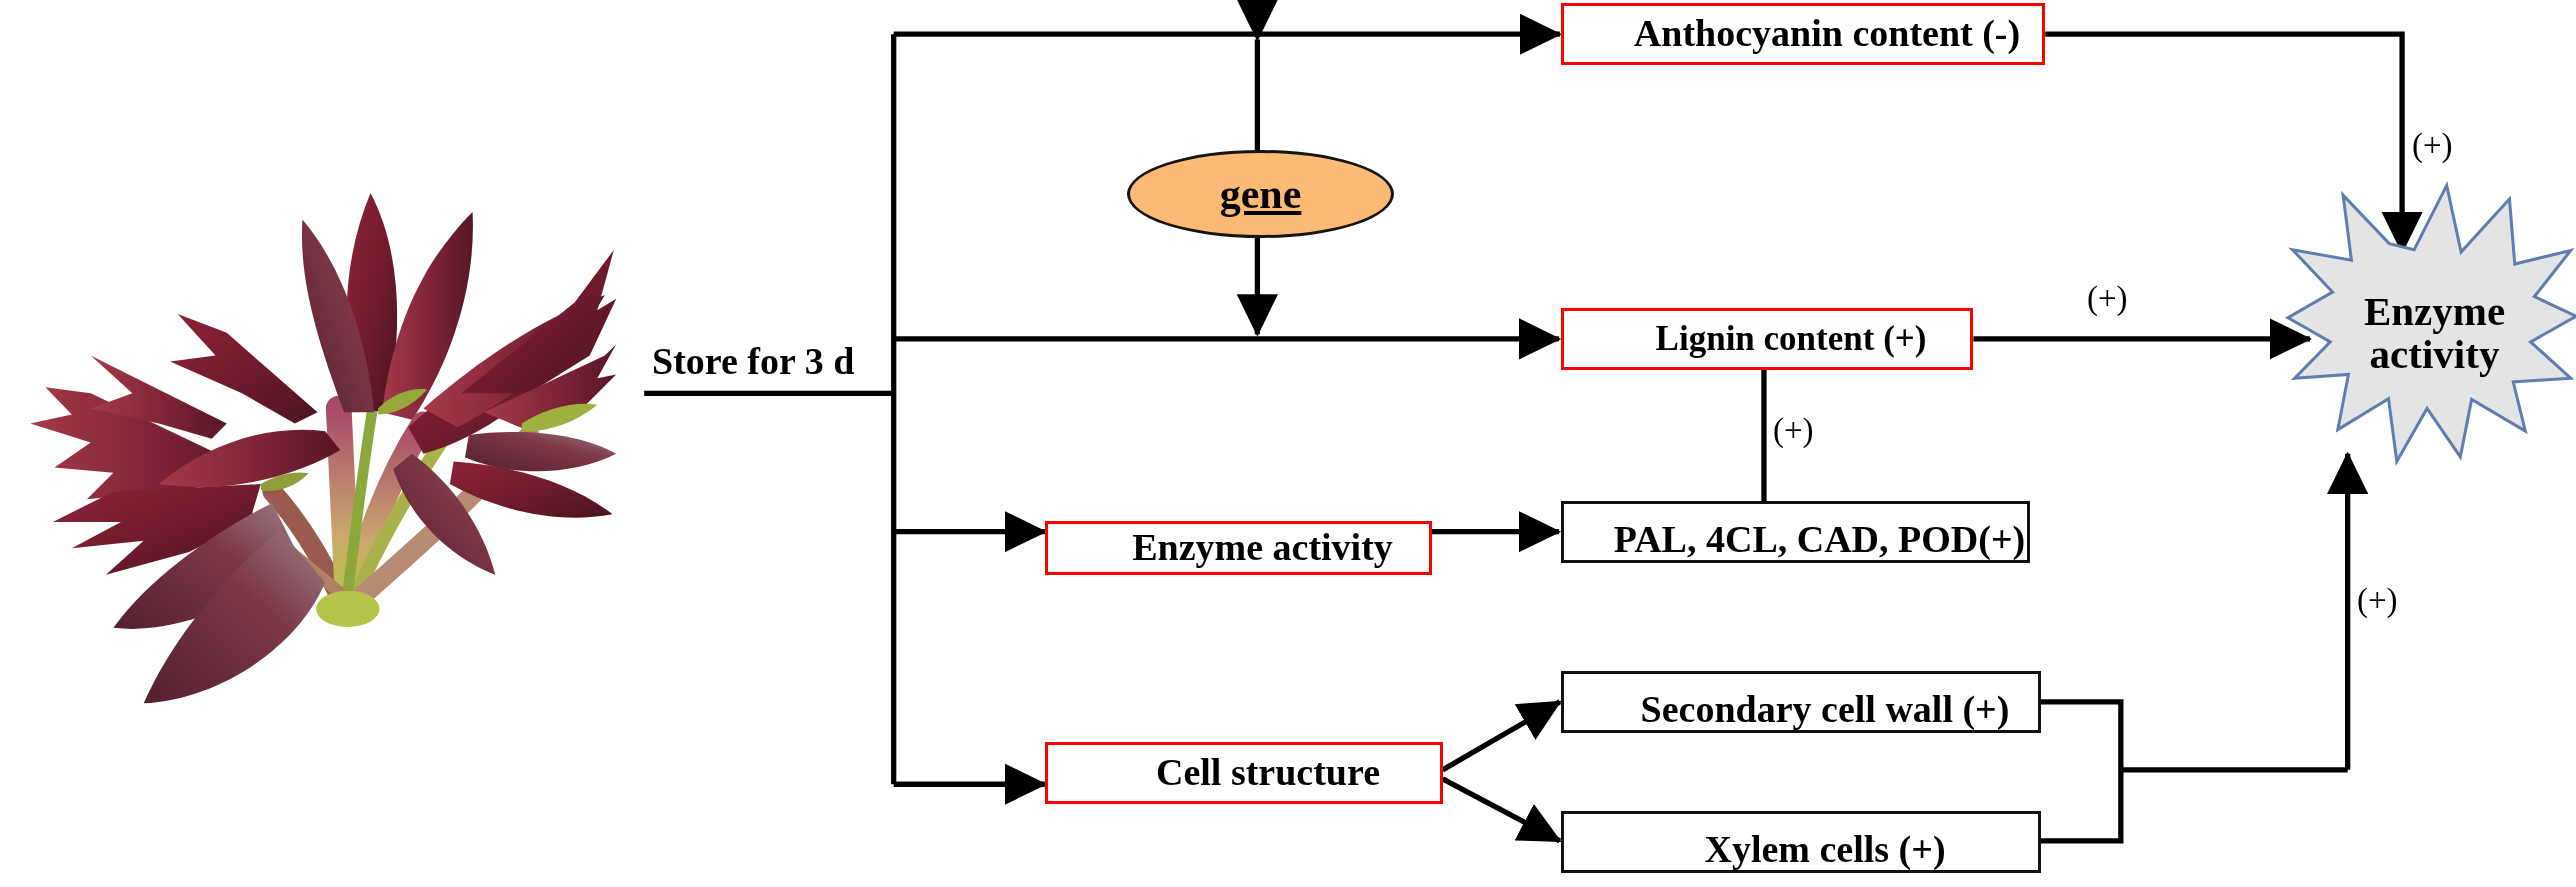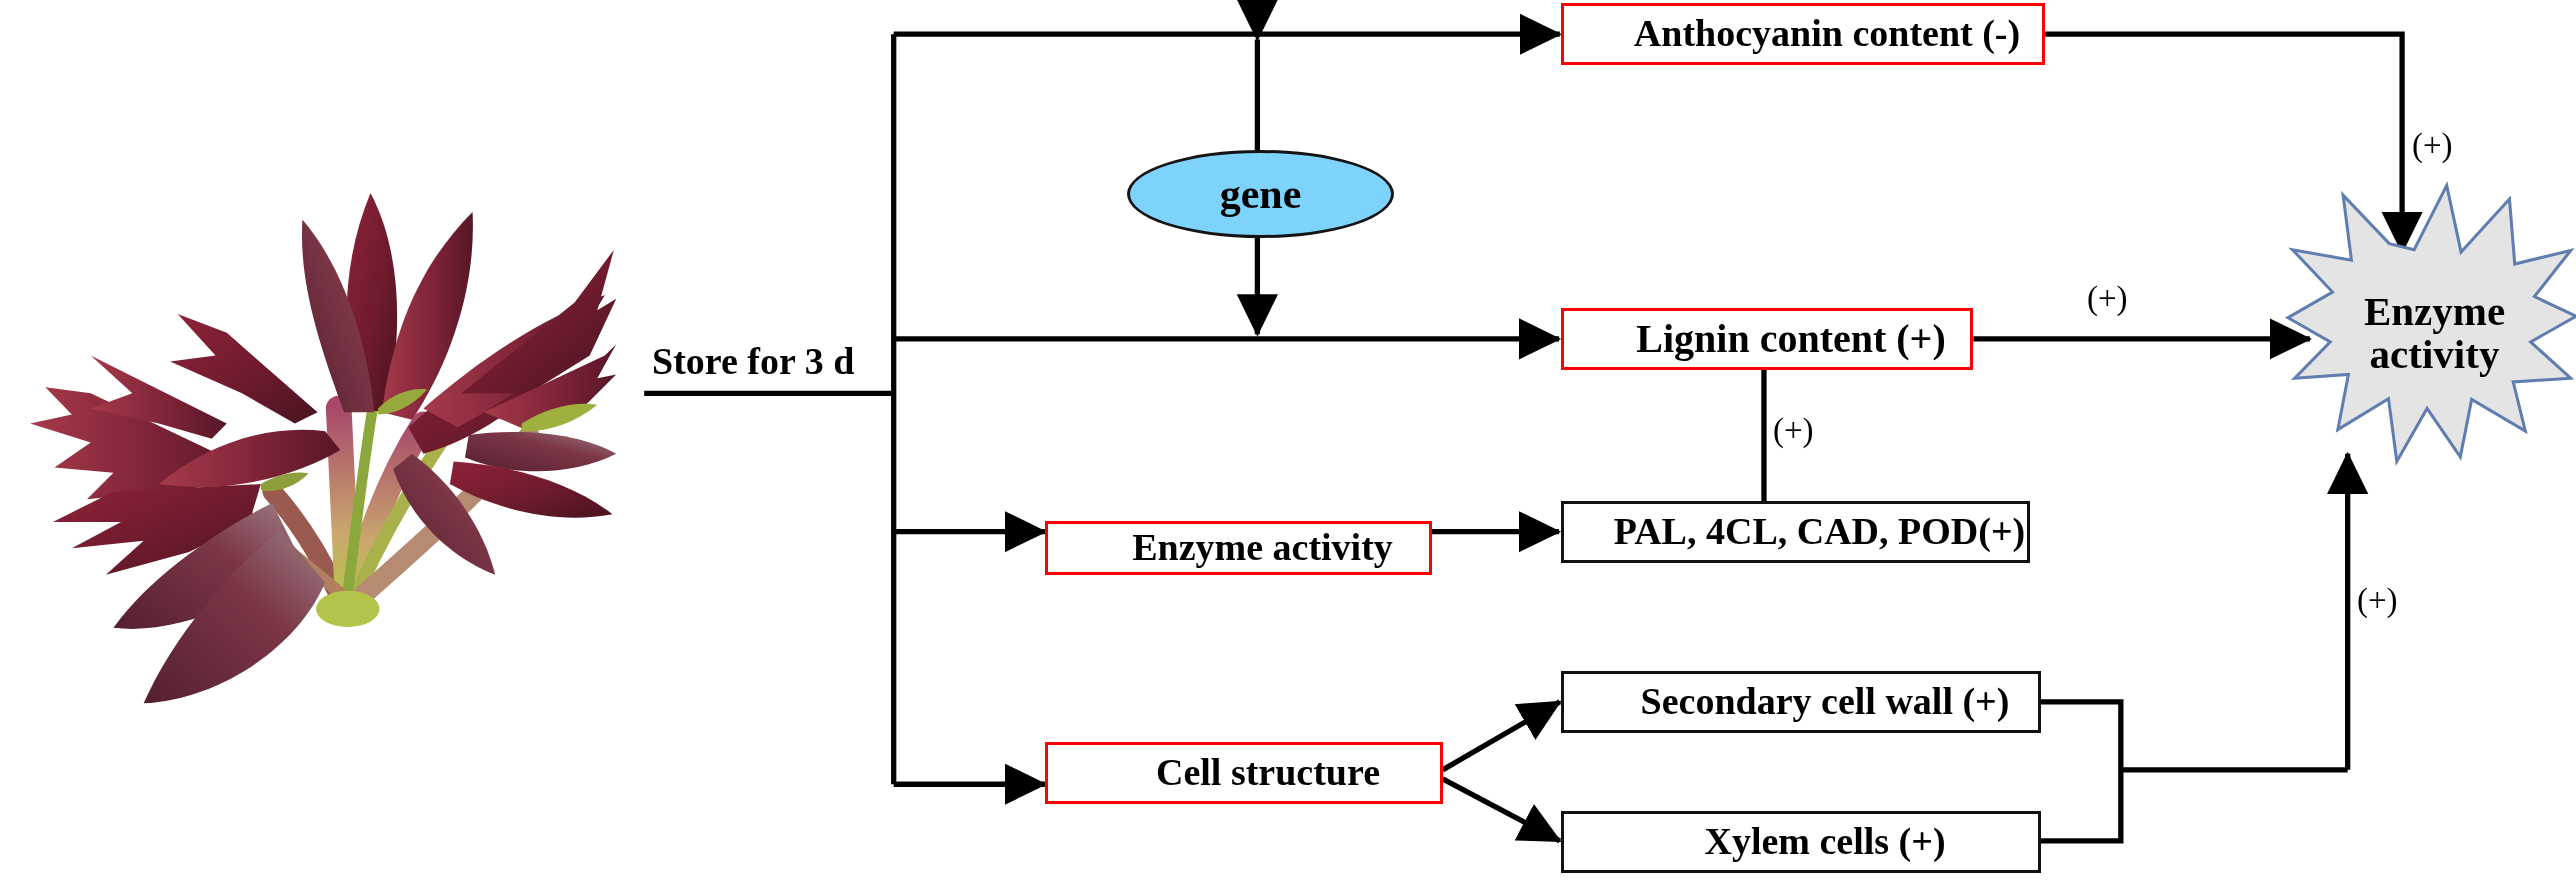--- a/index.html
+++ b/index.html
@@ -4,26 +4,26 @@
 <style>
   html,body{margin:0;padding:0;background:#ffffff;}
   body{width:2576px;height:888px;position:relative;overflow:hidden;
        font-family:"Liberation Serif","DejaVu Serif",serif;}
   #stage{position:absolute;left:0;top:0;width:2576px;height:888px;}
   svg.layer{position:absolute;left:0;top:0;width:2576px;height:888px;}
   .node{position:absolute;box-sizing:border-box;display:flex;align-items:center;
         justify-content:center;background:#ffffff;font-weight:bold;color:#000;
         font-family:"Liberation Serif","DejaVu Serif",serif;line-height:1.05;padding-left:48px;}
   .red-box{border:3.8px solid #fe0000;}
-  .black-box{border:3.8px solid #111111;}
+  .black-box{border:3.8px solid #111111;align-items:flex-end;}
   .plain-label{position:absolute;font-weight:bold;color:#000;white-space:nowrap;}
   .sign{position:absolute;font-weight:normal;color:#000;white-space:nowrap;
         font-size:33px;font-family:"Liberation Serif","DejaVu Serif",serif;}
   .ellipse-node{position:absolute;display:flex;align-items:center;justify-content:center;
-        border-radius:50%;background:#7dd3fc;border:3px solid #141414;font-weight:bold;}
+        border-radius:50%;background:#fdba74;border:3px solid #141414;font-weight:bold;text-decoration:underline;}
   .burst-text{position:absolute;display:flex;flex-direction:column;align-items:center;
         justify-content:center;font-weight:bold;text-align:center;line-height:1.06;}
 </style>
 </head>
 <body>
 
 <div id="stage">
 
   <svg class="layer" viewBox="0 0 3407 1174">
     <defs>
@@ -145,21 +145,21 @@
   <div class="plain-label" style="left:652px;top:339px;font-size:38px;text-align:center;">Store for 3 d</div>
 
   <div class="ellipse-node" style="left:1127px;top:150px;width:261px;height:82px;font-size:42px;">
     <span>gene</span>
   </div>
 
   <div class="node red-box" style="left:1561px;top:3px;width:484px;height:62px;font-size:38px;">
     <span>Anthocyanin content (-)</span>
   </div>
 
-  <div class="node red-box" style="left:1561px;top:308px;width:412px;height:62px;font-size:40px;">
+  <div class="node red-box" style="left:1561px;top:308px;width:412px;height:62px;font-size:35px;">
     <span>Lignin content (+)</span>
   </div>
 
   <div class="node red-box" style="left:1045px;top:521px;width:387px;height:54px;font-size:38px;">
     <span>Enzyme activity</span>
   </div>
 
   <div class="node black-box" style="left:1561px;top:501px;width:469px;height:62px;font-size:38px;">
     <span>PAL, 4CL, CAD, POD(+)</span>
   </div>

